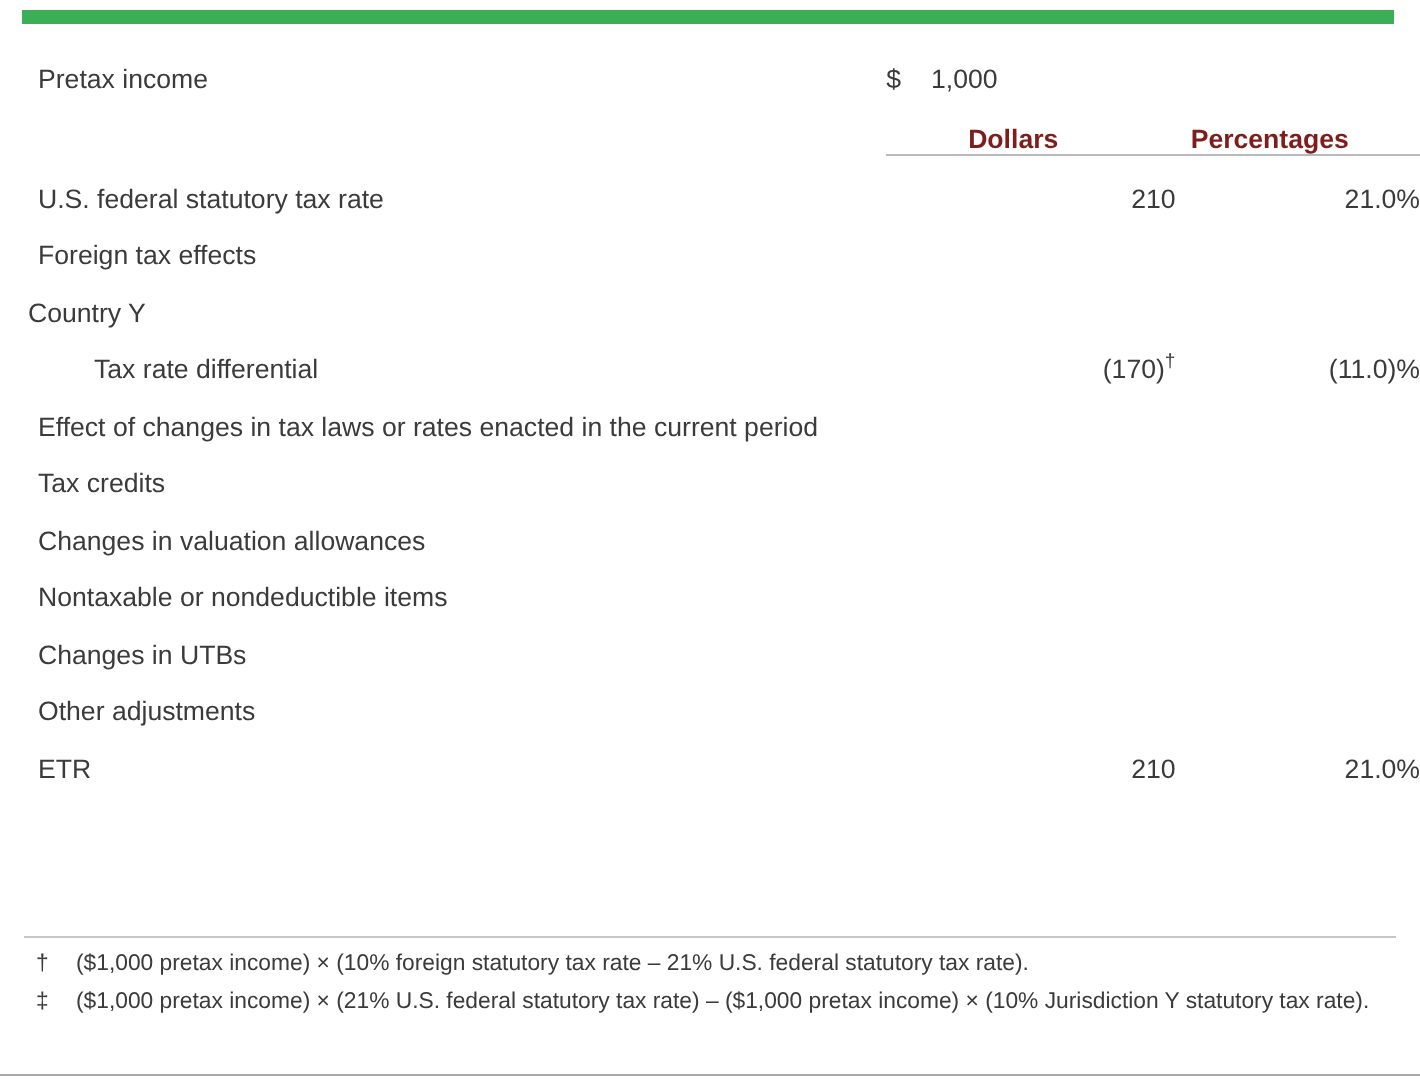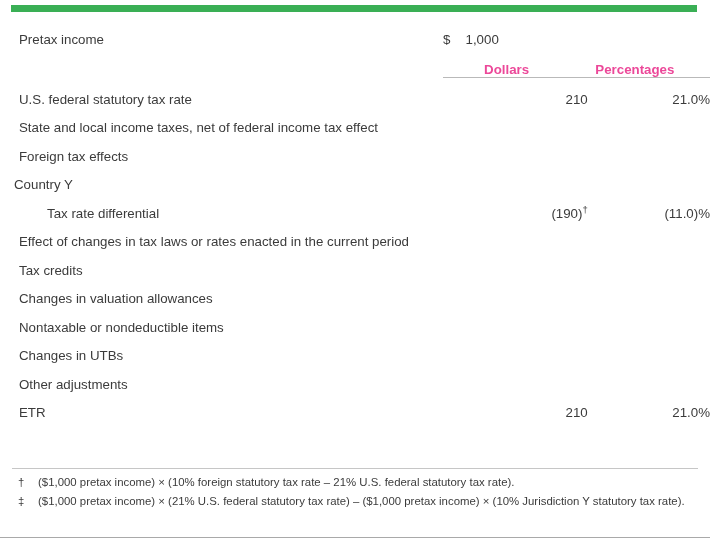--- a/index.html
+++ b/index.html
@@ -58,21 +58,21 @@
   .lbl {
     display: inline-block;
     padding-left: 19px;
   }
   .lbl.ind1 { padding-left: 14px; }
   .lbl.ind2 { padding-left: 47px; }
 
   
   .hdr td {
     height: 30px;
-    color: #ec4899;
+    color: #7f1d1d;
     font-weight: bold;
     font-size: 13.3px;
   }
   .hdr .c-dol, .hdr .c-pct { text-align: center; }
   .hdr .c-dol { padding-right: 40px; }
   .hdr .c-pct { padding-right: 28px; }
 
   
   .ruled td { height: 0; }
   .ruled .rule-cell {
@@ -156,41 +156,35 @@
           <td class="c-label"></td>
           <td class="rule-cell" colspan="3"></td>
         </tr>
         <tr class="row">
           <td class="c-label"><span class="lbl">U.S. federal statutory tax rate</span></td>
           <td class="c-cur"></td>
           <td class="c-dol"><span>210</span></td>
           <td class="c-pct">21.0%</td>
         </tr>
         <tr class="row">
-          <td class="c-label"><span class="lbl">State and local income taxes, net of federal income tax effect</span></td>
-          <td class="c-cur"></td>
-          <td class="c-dol"><span></span></td>
-          <td class="c-pct"></td>
-        </tr>
-        <tr class="row">
           <td class="c-label"><span class="lbl">Foreign tax effects</span></td>
           <td class="c-cur"></td>
           <td class="c-dol"><span></span></td>
           <td class="c-pct"></td>
         </tr>
         <tr class="row">
           <td class="c-label"><span class="lbl ind1">Country Y</span></td>
           <td class="c-cur"></td>
           <td class="c-dol"><span></span></td>
           <td class="c-pct"></td>
         </tr>
         <tr class="row">
           <td class="c-label"><span class="lbl ind2">Tax rate differential</span></td>
           <td class="c-cur"></td>
-          <td class="c-dol"><span>(190)</span><sup>†</sup></td>
+          <td class="c-dol"><span>(170)</span><sup>†</sup></td>
           <td class="c-pct">(11.0)%</td>
         </tr>
         <tr class="row">
           <td class="c-label"><span class="lbl">Effect of changes in tax laws or rates enacted in the current period</span></td>
           <td class="c-cur"></td>
           <td class="c-dol"><span></span></td>
           <td class="c-pct"></td>
         </tr>
         <tr class="row">
           <td class="c-label"><span class="lbl">Tax credits</span></td>

